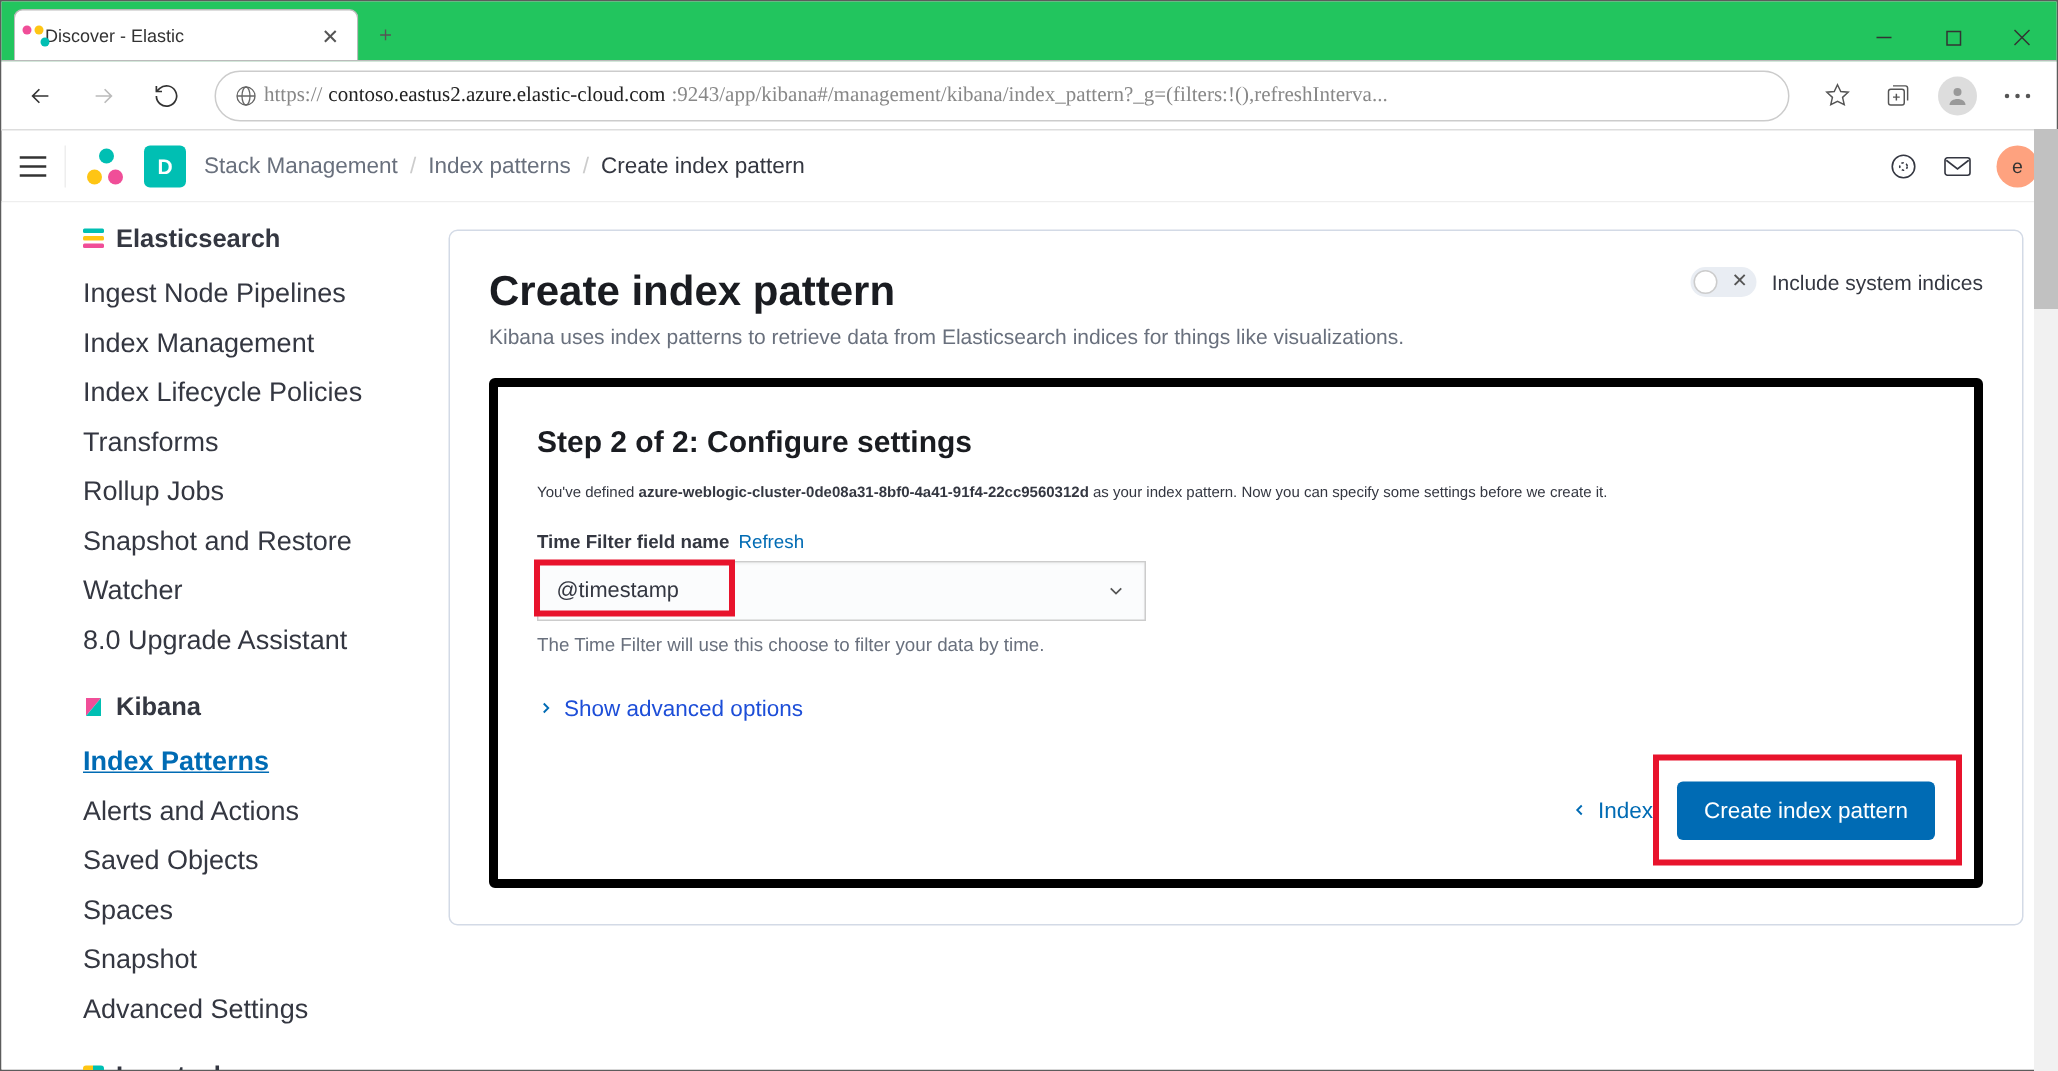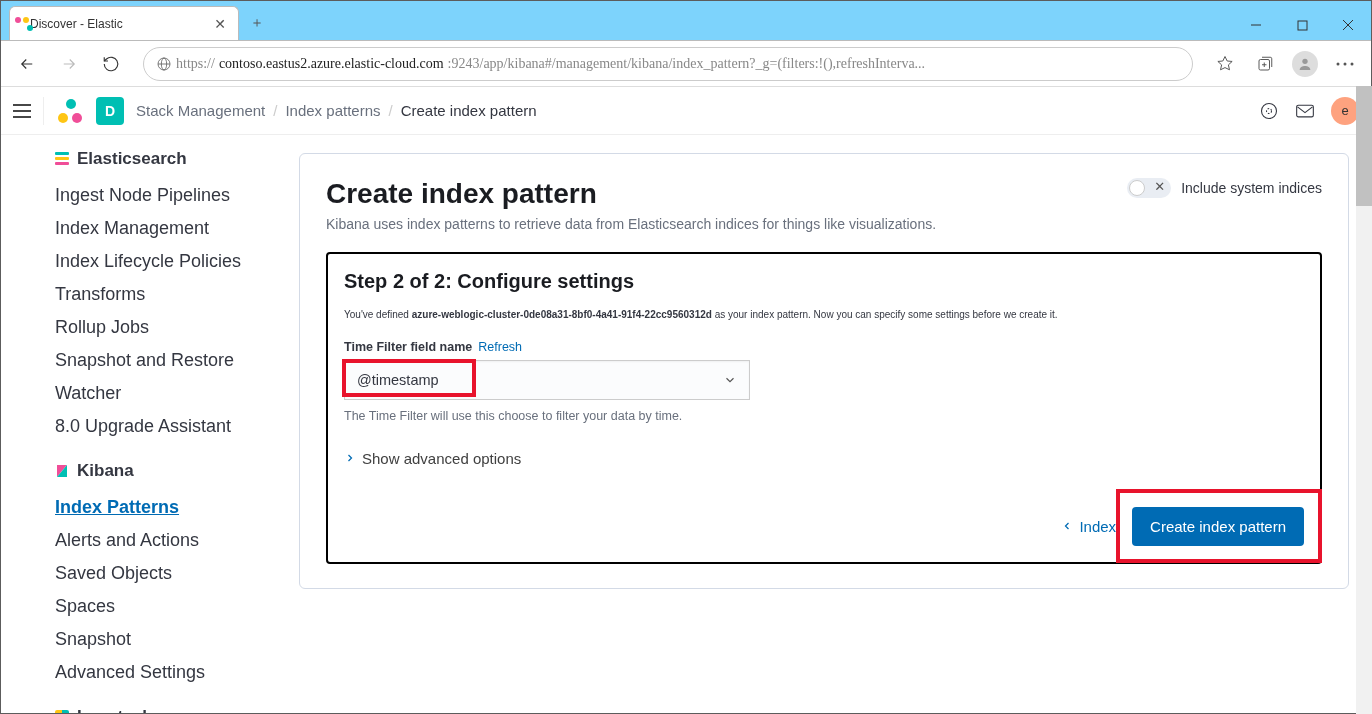--- a/index.html
+++ b/index.html
@@ -1,18 +1,18 @@
 <!DOCTYPE html>
 <html><head>
 <meta charset="utf-8">
 <style>
 * { box-sizing: border-box; margin: 0; padding: 0; }
 body { font-family: -apple-system, "Segoe UI", Helvetica, Arial, sans-serif; font-size: 14px; color: #343741; background: #fff; overflow: hidden; }
 .window { width: 1372px; height: 714px; border: 1px solid #5c5c5c; display: flex; flex-direction: column; }
-.titlebar { height: 40px; background: #7dd3fc; display: flex; align-items: flex-end; border-bottom: 1px solid #bbb; }
+.titlebar { height: 40px; background: #22c55e; display: flex; align-items: flex-end; border-bottom: 1px solid #bbb; }
 .tab { background: #fff; height: 34px; margin-left: 8px; border-radius: 6px 6px 0 0; display: flex; align-items: center; padding: 0 12px; gap: 8px; width: 230px; border: 1px solid #bbb; border-bottom: none; }
 .tab-title { font-size: 12px; flex: 1; color: #333; }
 .tab-close { color: #555; cursor: pointer; }
 .newtab { width: 28px; height: 28px; display: flex; align-items: center; justify-content: center; color: #555; margin-left: 4px; margin-bottom: 3px;}
 .win-controls { margin-left: auto; display: flex; }
 .win-btn { width: 46px; height: 30px; display: flex; align-items: center; justify-content: center; color: #333; }
 .addrbar { height: 46px; background: #fff; display: flex; align-items: center; padding: 0 8px; gap: 6px; border-bottom: 1px solid #ddd; }
 .nav-btn { width: 36px; height: 36px; display: flex; align-items: center; justify-content: center; color: #555; border-radius: 4px; }
 .nav-btn.disabled { color: #bbb; }
 .url-wrap { flex: 1; height: 34px; border: 1px solid #ccc; border-radius: 17px; display: flex; align-items: center; padding: 0 12px; gap: 4px; color: #777; margin: 0 8px; overflow: hidden; white-space: nowrap; font-family: Liberation Serif, serif; }
@@ -48,29 +48,29 @@
 .icon-ls { width: 14px; height: 14px; background: linear-gradient(90deg,#fec514 50%,#00bfb3 50%); border-radius: 2px; display:inline-block;}
 .main { flex: 1; padding: 18px 22px; overflow-y: auto; position:relative; }
 .card { border: 1px solid #d3dae6; border-radius: 6px; padding: 24px 26px; background:#fff; }
 .page-title { font-size: 28px; font-weight: 600; margin-bottom: 6px; color: #1a1c21; }
 .page-sub { color: #69707d; margin-bottom: 6px; }
 .toprow { display:flex; justify-content:space-between; align-items:flex-start; }
 .toggle-row { display:flex; align-items:center; gap:10px; color:#343741; }
 .switch { width: 44px; height: 20px; background: #e9edf3; border-radius: 10px; position: relative; display:inline-block;}
 .switch .knob { position:absolute; left:2px; top:2px; width:16px; height:16px; background:#fff; border-radius:50%; border:1px solid #ccc; }
 .switch .x { position:absolute; right:6px; top:1px; font-size:13px; color:#555; }
-.inner-card { border: 2px solid #000000; border-radius: 4px; padding: 16px; margin-top: 14px; }
+.inner-card { border: 6px solid #000000; border-radius: 4px; padding: 26px; margin-top: 14px; }
 .step-title { font-size: 20px; font-weight: 600; margin-bottom: 14px; color:#1a1c21; }
 .desc { font-size: 10px; line-height: 1.5; margin-bottom: 18px; }
 .desc b { font-weight: 700; }
 .fld-label { font-size: 12.5px; font-weight:700; margin-bottom: 6px; display:flex; gap:6px; align-items:center; }
 .fld-label a { color: #006bb4; font-weight: 400; text-decoration:none; }
 .select-box { width: 406px; height: 40px; border: 1px solid #ccc; background: #fbfcfd; display: flex; align-items: center; padding: 0 12px; justify-content: space-between; font-size: 14.5px; box-shadow: inset 0 1px 2px rgba(0,0,0,.05); }
 .help-text { font-size: 12.5px; color: #69707d; margin-top: 8px; max-width: 420px; line-height: 1.4; }
-.adv-link { color: #404040; font-size: 15px; display:flex; align-items:center; gap:6px; margin-top: 24px; cursor:pointer; }
+.adv-link { color: #1d4ed8; font-size: 15px; display:flex; align-items:center; gap:6px; margin-top: 24px; cursor:pointer; }
 .actions { display:flex; justify-content:flex-end; gap: 16px; align-items:center; margin-top: 40px; }
 .btn-back { color: #006bb4; background: none; border: none; font-size: 15px; display:flex; align-items:center; gap:6px; cursor:pointer; }
 .btn-primary { background: #006bb4; color:#fff; border:none; padding: 11px 18px; border-radius: 4px; font-size: 15px; cursor:pointer; }
 .hl-red { position: absolute; border: 4px solid #e8132c; pointer-events:none; }
 .hl1 { width: 134px; height: 38px; }
 .hl2 { width: 206px; height: 74px; }
 .scrolltrack { position:absolute; right:0; top:86px; bottom:0; width:16px; background:#f1f1f1; }
 .scrollthumb { position:absolute; top:0; right:0; width:16px; height:120px; background:#c1c1c1; }
 svg { display:block; }
 </style>

